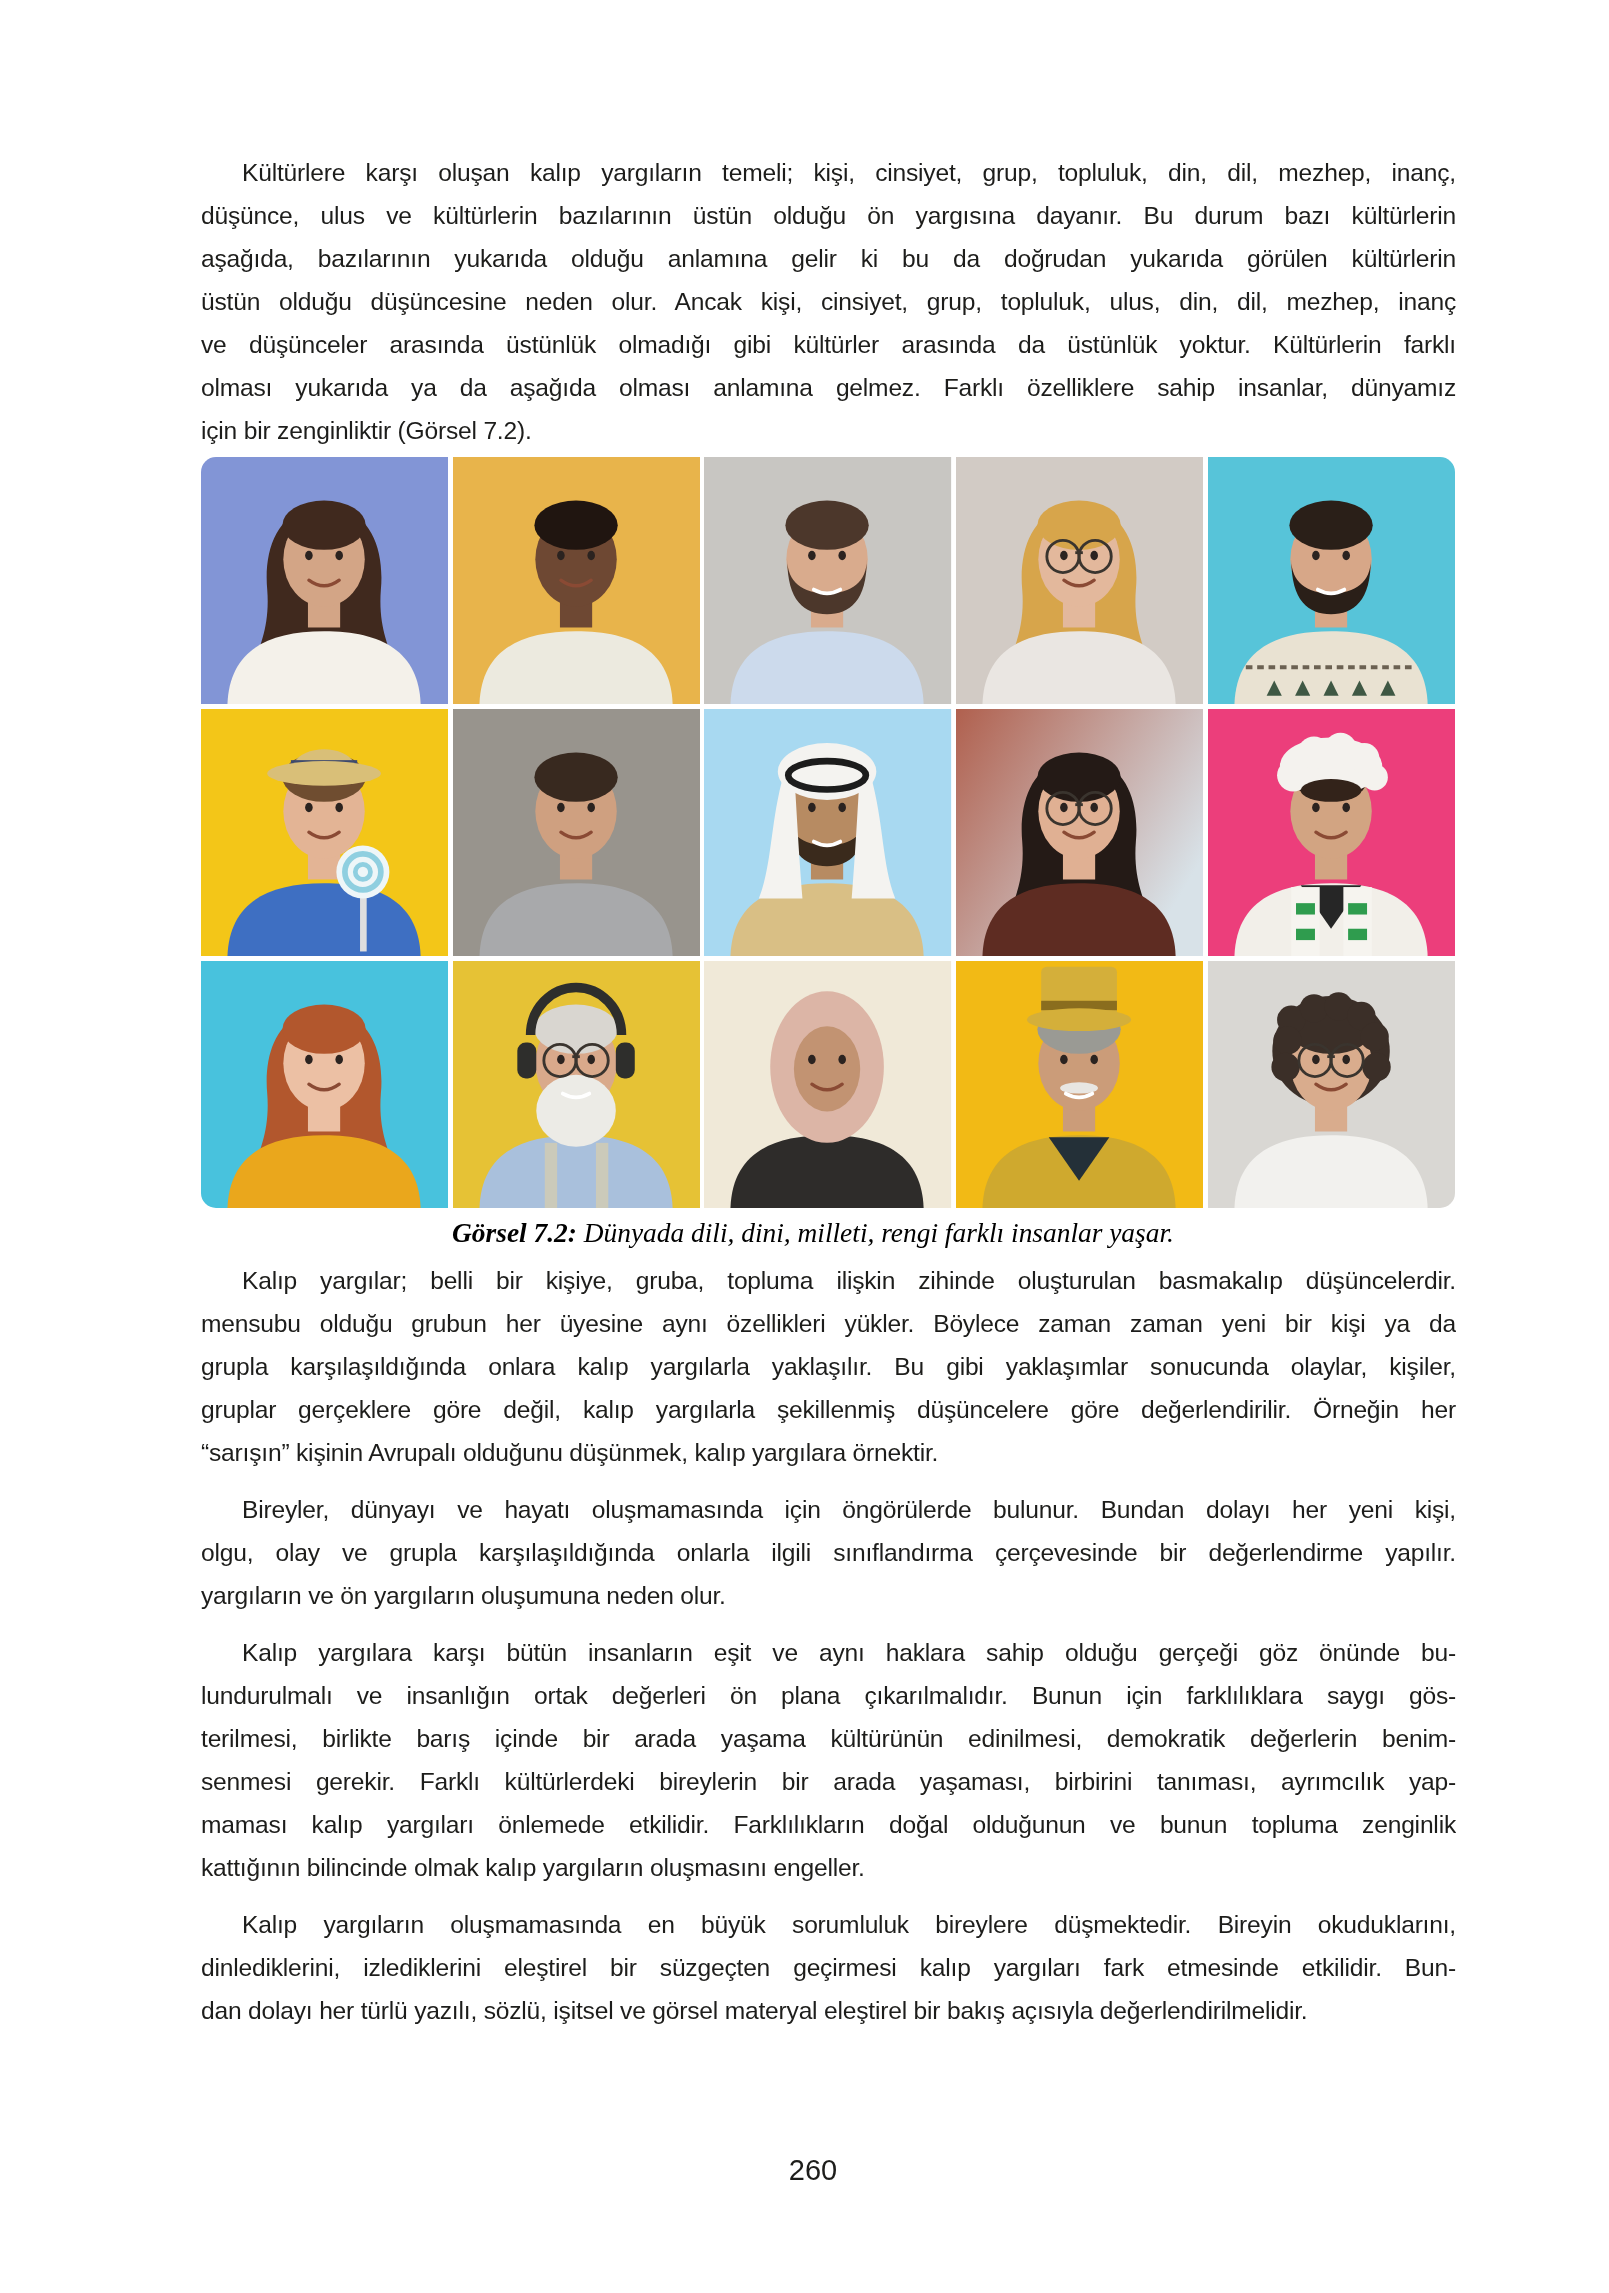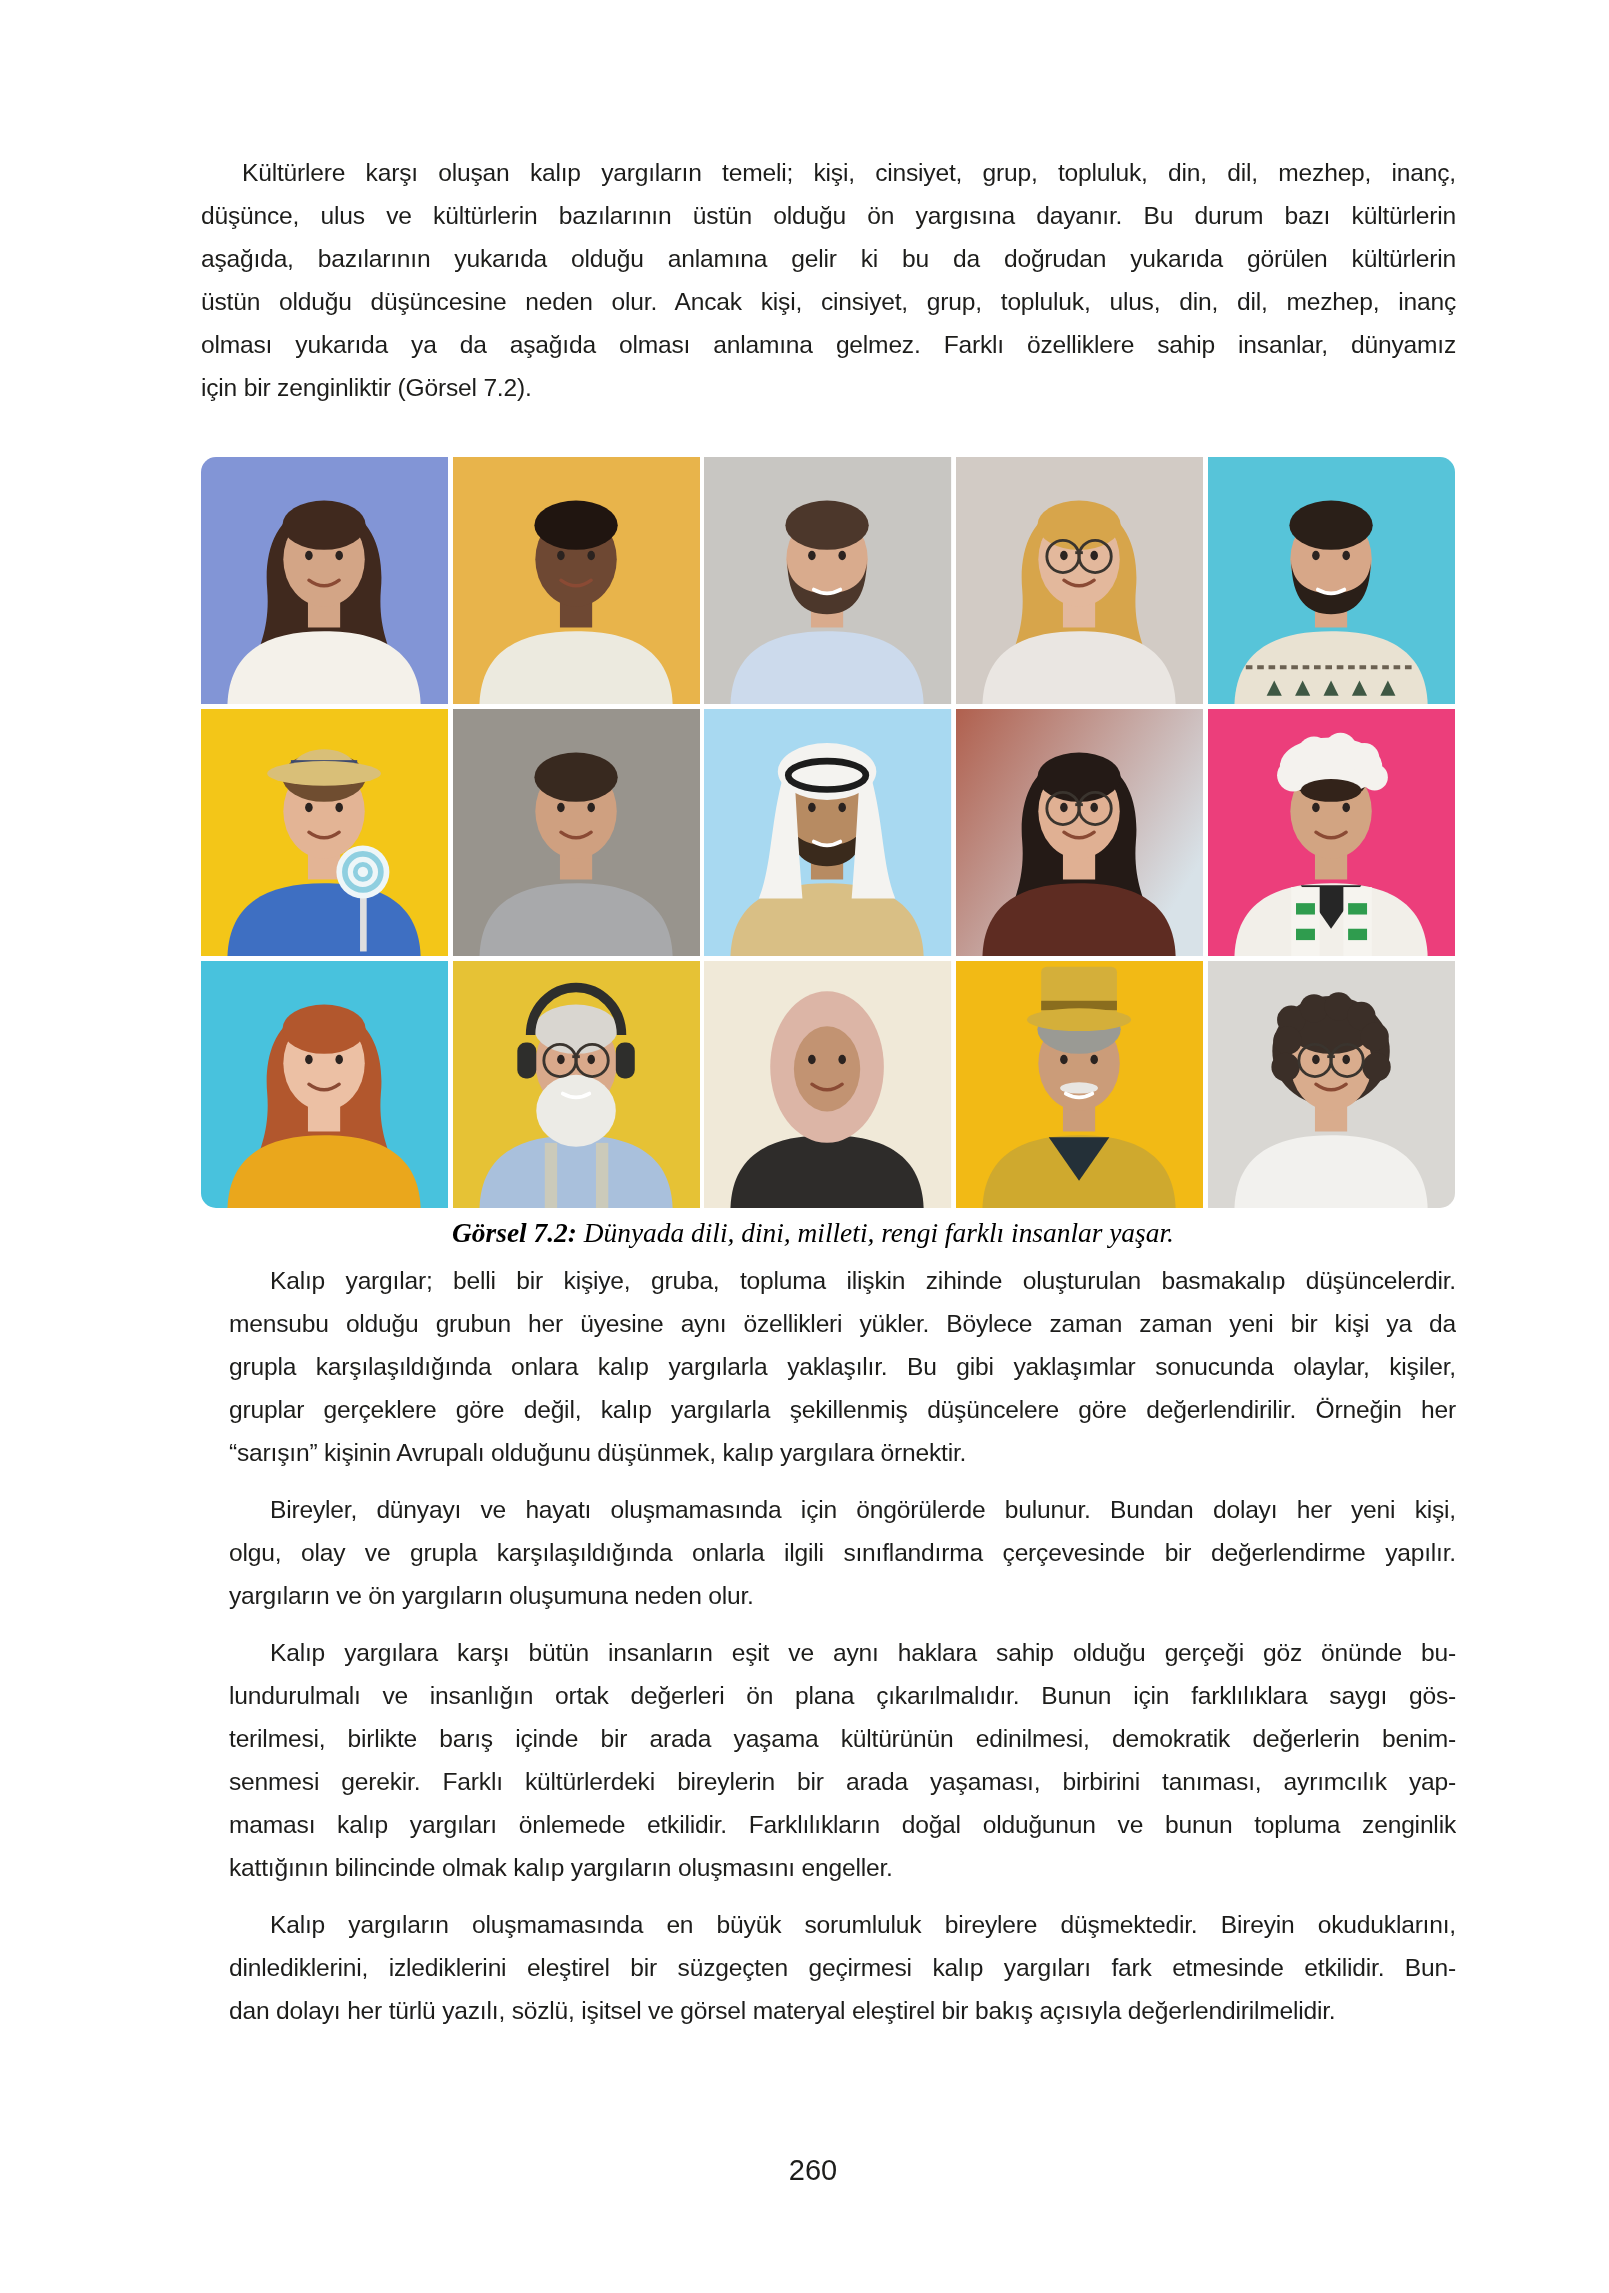--- a/index.html
+++ b/index.html
@@ -1,21 +1,21 @@
 <!DOCTYPE html>
 <html style="font-size:15px"><head>
 <meta charset="utf-8">
 <style>
   html,body{margin:0;padding:0;background:#ffffff;}
   .page{position:relative;width:1610px;height:2294px;background:#ffffff;overflow:hidden;
         font-family:"Liberation Sans","DejaVu Sans",sans-serif;color:#1d1d1b;padding-left:16px;}
   .textblock{position:absolute;left:201px;width:1255px;}
   #para-intro{top:151px;}
   #paras{top:1259px;}
-  .para{margin-bottom:14px;margin-left:28px;}
+  .para{margin-bottom:14px;}
   .line{font-size:24.6px;letter-spacing:-0.2px;line-height:43px;height:43px;overflow:hidden;
         text-align:justify;text-align-last:justify;}
   .line.first{text-indent:41px;}
   .line.last{text-align-last:left;}
   .photo-grid{position:absolute;left:201px;top:457px;width:1254px;height:751px;
         display:grid;grid-template-columns:repeat(5,1fr);grid-template-rows:repeat(3,1fr);
         gap:4.7px;border-radius:15px;overflow:hidden;background:#ffffff;}
   .photo-cell{position:relative;overflow:hidden;}
   .photo-cell svg{display:block;width:100%;height:100%;}
   .caption{position:absolute;left:0;top:1218px;width:100%;text-align:center;
@@ -26,20 +26,21 @@
 </style>
 </head>
 <body>
 
 <div class="page">
   <div class="textblock" id="para-intro">
       <div class="line first">Kültürlere karşı oluşan kalıp yargıların temeli; kişi, cinsiyet, grup, topluluk, din, dil, mezhep, inanç,</div>
       <div class="line">düşünce, ulus ve kültürlerin bazılarının üstün olduğu ön yargısına dayanır. Bu durum bazı kültürlerin</div>
       <div class="line">aşağıda, bazılarının yukarıda olduğu anlamına gelir ki bu da doğrudan yukarıda görülen kültürlerin</div>
       <div class="line">üstün olduğu düşüncesine neden olur. Ancak kişi, cinsiyet, grup, topluluk, ulus, din, dil, mezhep, inanç</div>
+      <div class="line">ve düşünceler arasında üstünlük olmadığı gibi kültürler arasında da üstünlük yoktur. Kültürlerin farklı</div>
       <div class="line">olması yukarıda ya da aşağıda olması anlamına gelmez. Farklı özelliklere sahip insanlar, dünyamız</div>
       <div class="line last">için bir zenginliktir (Görsel 7.2).</div>
     </div>
   <div class="photo-grid" id="photo-grid">
       <div class="photo-cell">
         <svg viewBox="0 0 261 261" preserveAspectRatio="xMidYMid slice">
           <rect width="261" height="261" fill="#8295d6"></rect>
           <path d="M130,52 C82,52 66,96 70,140 C73,178 62,200 56,218 L204,218 C198,200 187,178 190,140 C194,96 178,52 130,52 Z" fill="#40291e"></path>
           <path d="M28,261 C30,206 68,184 130,184 C192,184 230,206 232,261 Z" fill="#f4f1ea"></path>
           <rect x="113" y="140" width="34" height="40" fill="#d3a586"></rect>

